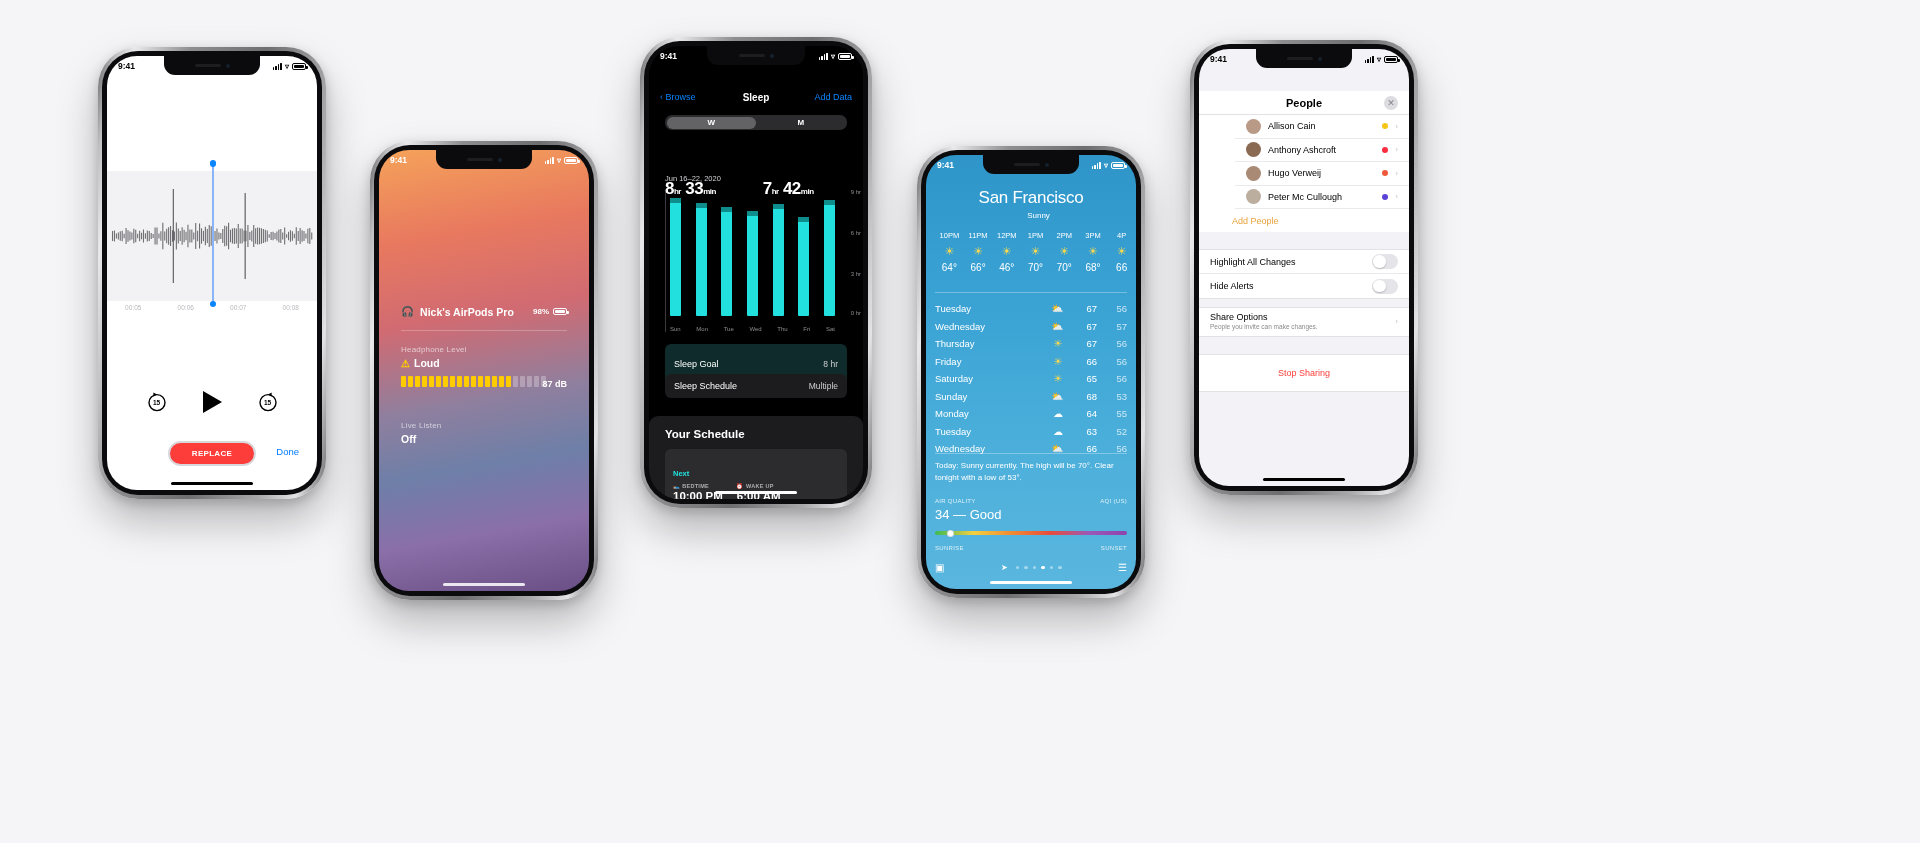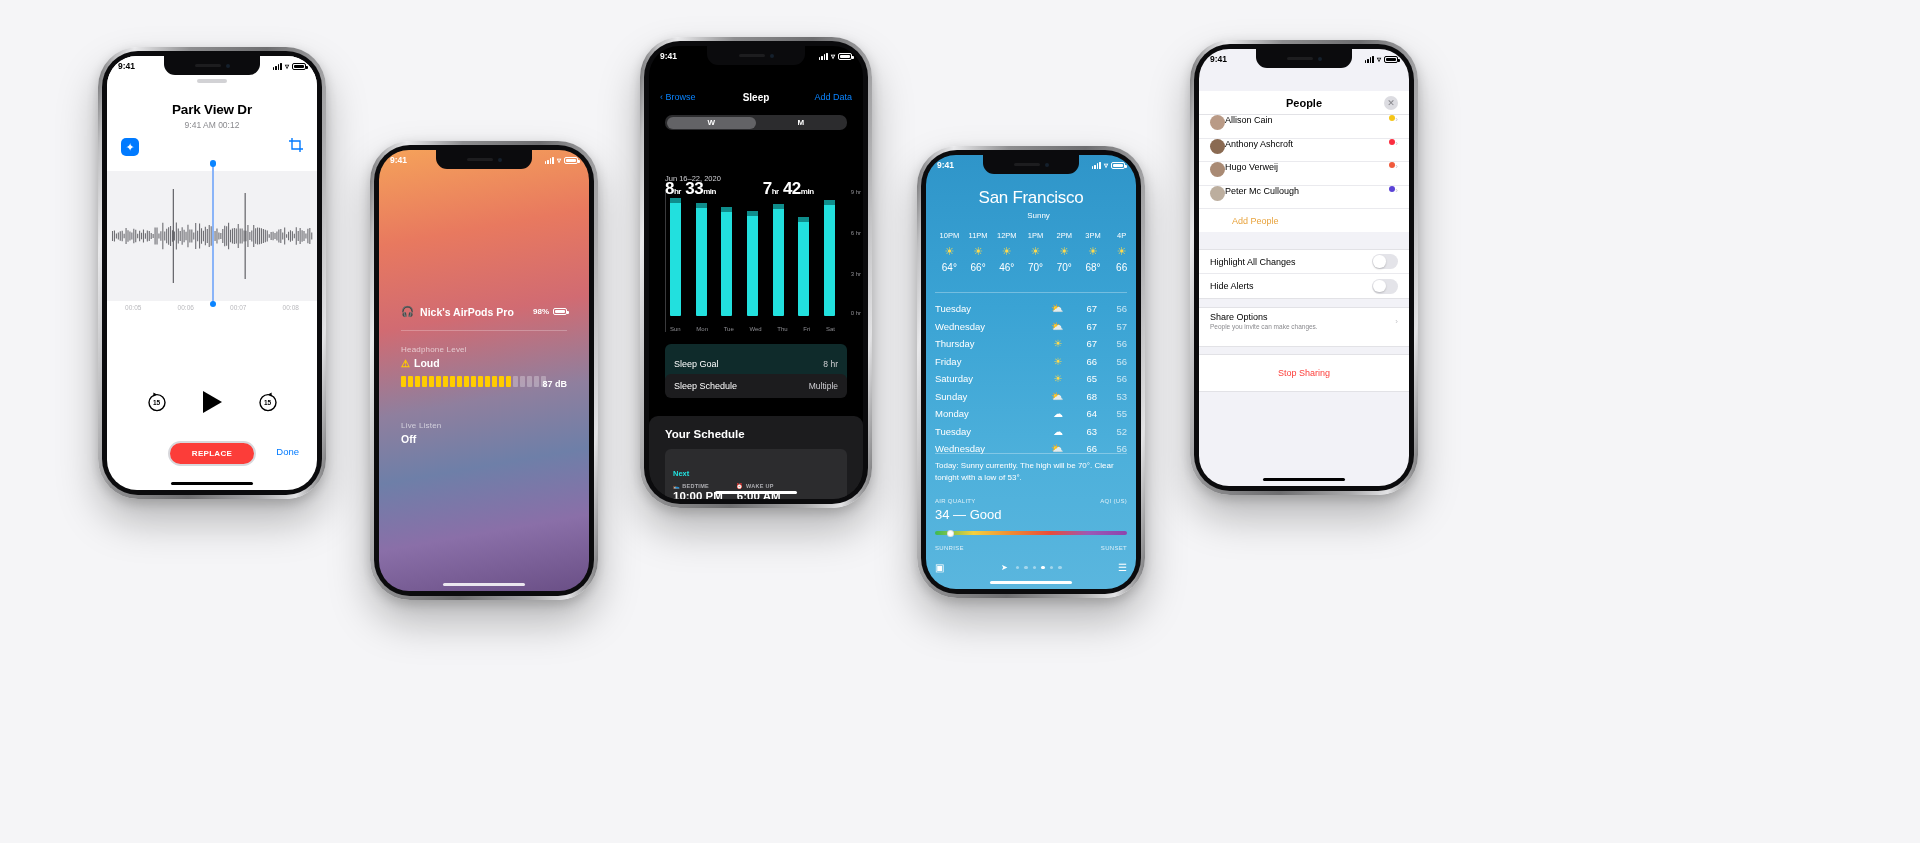--- a/index.html
+++ b/index.html
@@ -169,33 +169,33 @@
   
   #p5 { left:1190px; top:40px; width:228px; height:455px; }
   #p5 .screen { background:#f2f2f7; }
   #p5 .statusbar { color:#000; }
   .fm-head { position:absolute; top:42px; left:0; right:0; height:24px; display:flex; align-items:center; justify-content:center;
              background:#fff; border-bottom:1px solid #e2e2e6; }
   .fm-head .t { font-size:11px; font-weight:bold; color:#000; }
   .fm-close { position:absolute; right:11px; top:50%; transform:translateY(-50%); width:14px; height:14px; border-radius:50%;
               background:#dcdce1; color:#86868b; font-size:9px; display:flex; align-items:center; justify-content:center; }
   .fm-list { position:absolute; top:66px; left:0; right:0; background:#fff; }
-  .fm-item { display:flex; align-items:flex-start; height:23.5px; padding:0 11px; border-bottom:1px solid #eaeaee; }
+  .fm-item { display:flex; align-items:center; height:23.5px; padding:0 11px; gap:7px; border-bottom:1px solid #eaeaee;margin-left:36px; }
   .fm-item:last-child { border-bottom:none; }
   .fm-av { width:15px; height:15px; border-radius:50%; background:#c9c9ce; flex:none; overflow:hidden; }
   .fm-name { font-size:9px; color:#000; flex:1; }
   .fm-dot { width:6px; height:6px; border-radius:50%; }
   .fm-chev { color:#c4c4c8; font-size:8px; }
   .fm-add { height:23px; display:flex; align-items:center; padding:0 33px; font-size:9px; color:#e8a33d; background:#fff; }
   .fm-group { position:absolute; left:0; right:0; background:#fff; border-top:1px solid #e2e2e6; border-bottom:1px solid #e2e2e6; }
   .fm-srow { display:flex; align-items:center; height:24px; padding:0 11px; font-size:9px; color:#000; border-bottom:1px solid #eaeaee; }
   .fm-srow:last-child { border-bottom:none; }
   .fm-toggle { margin-left:auto; width:26px; height:15px; border-radius:8px; background:#e4e4e9; position:relative; }
   .fm-toggle::after { content:""; position:absolute; top:1.2px; left:1.2px; width:12.5px; height:12.5px; border-radius:50%; background:#fff; box-shadow:0 1px 2px rgba(0,0,0,.2); }
-  .fm-share { position:absolute; left:0; right:0; background:#fff; border-top:1px solid #e2e2e6; border-bottom:1px solid #e2e2e6; padding:4px 11px 16px; }
+  .fm-share { position:absolute; left:0; right:0; background:#fff; border-top:1px solid #e2e2e6; border-bottom:1px solid #e2e2e6; padding:4px 11px 6px; }
   .fm-share .t { font-size:9px; color:#000; }
   .fm-share .s { font-size:6.5px; color:#8a8a8e; margin-top:1px; }
   .fm-share .c { position:absolute; right:11px; top:9px; color:#c4c4c8; font-size:8px; }
   .fm-stop { position:absolute; left:0; right:0; height:38px; background:#fff; border-top:1px solid #e2e2e6; border-bottom:1px solid #e2e2e6;
              display:flex; align-items:center; justify-content:center; font-size:9px; color:#fc3d39; }
 </style>
 </head>
 <body>
 
 <div class="stage">
@@ -217,32 +217,20 @@
               <i></i>
               <i></i>
             </span>
           <span style="font-size:8px">▿</span>
           <span class="batt">
               <i></i>
             </span>
         </span>
       </div>
 
-      <div class="vm-top">
-        <div class="vm-grab"></div>
-        <div class="vm-title">Park View Dr</div>
-        <div class="vm-sub">9:41 AM  00:12</div>
-        <div class="vm-magic">✦</div>
-        <div class="vm-crop">
-          <svg viewBox="0 0 14 14" width="14" height="14">
-              <path d="M3 0v11h11" stroke="#007aff" stroke-width="1.4" fill="none"></path>
-              <path d="M11 14V3H0" stroke="#007aff" stroke-width="1.4" fill="none"></path>
-            </svg>
-        </div>
-      </div>
 
       <div class="vm-wave">
         <svg viewBox="0 0 228 130" preserveAspectRatio="none">
           <g stroke="#7a7a80" stroke-width="1.1">
 
             <path d="M6 65 L6 65"></path>
           </g>
           <g id="wf" stroke="#6e6e73" stroke-width="1.2">
               <line x1="6.0" y1="59.9" x2="6.0" y2="70.1"></line>
               <line x1="8.1" y1="59.4" x2="8.1" y2="70.6"></line>

